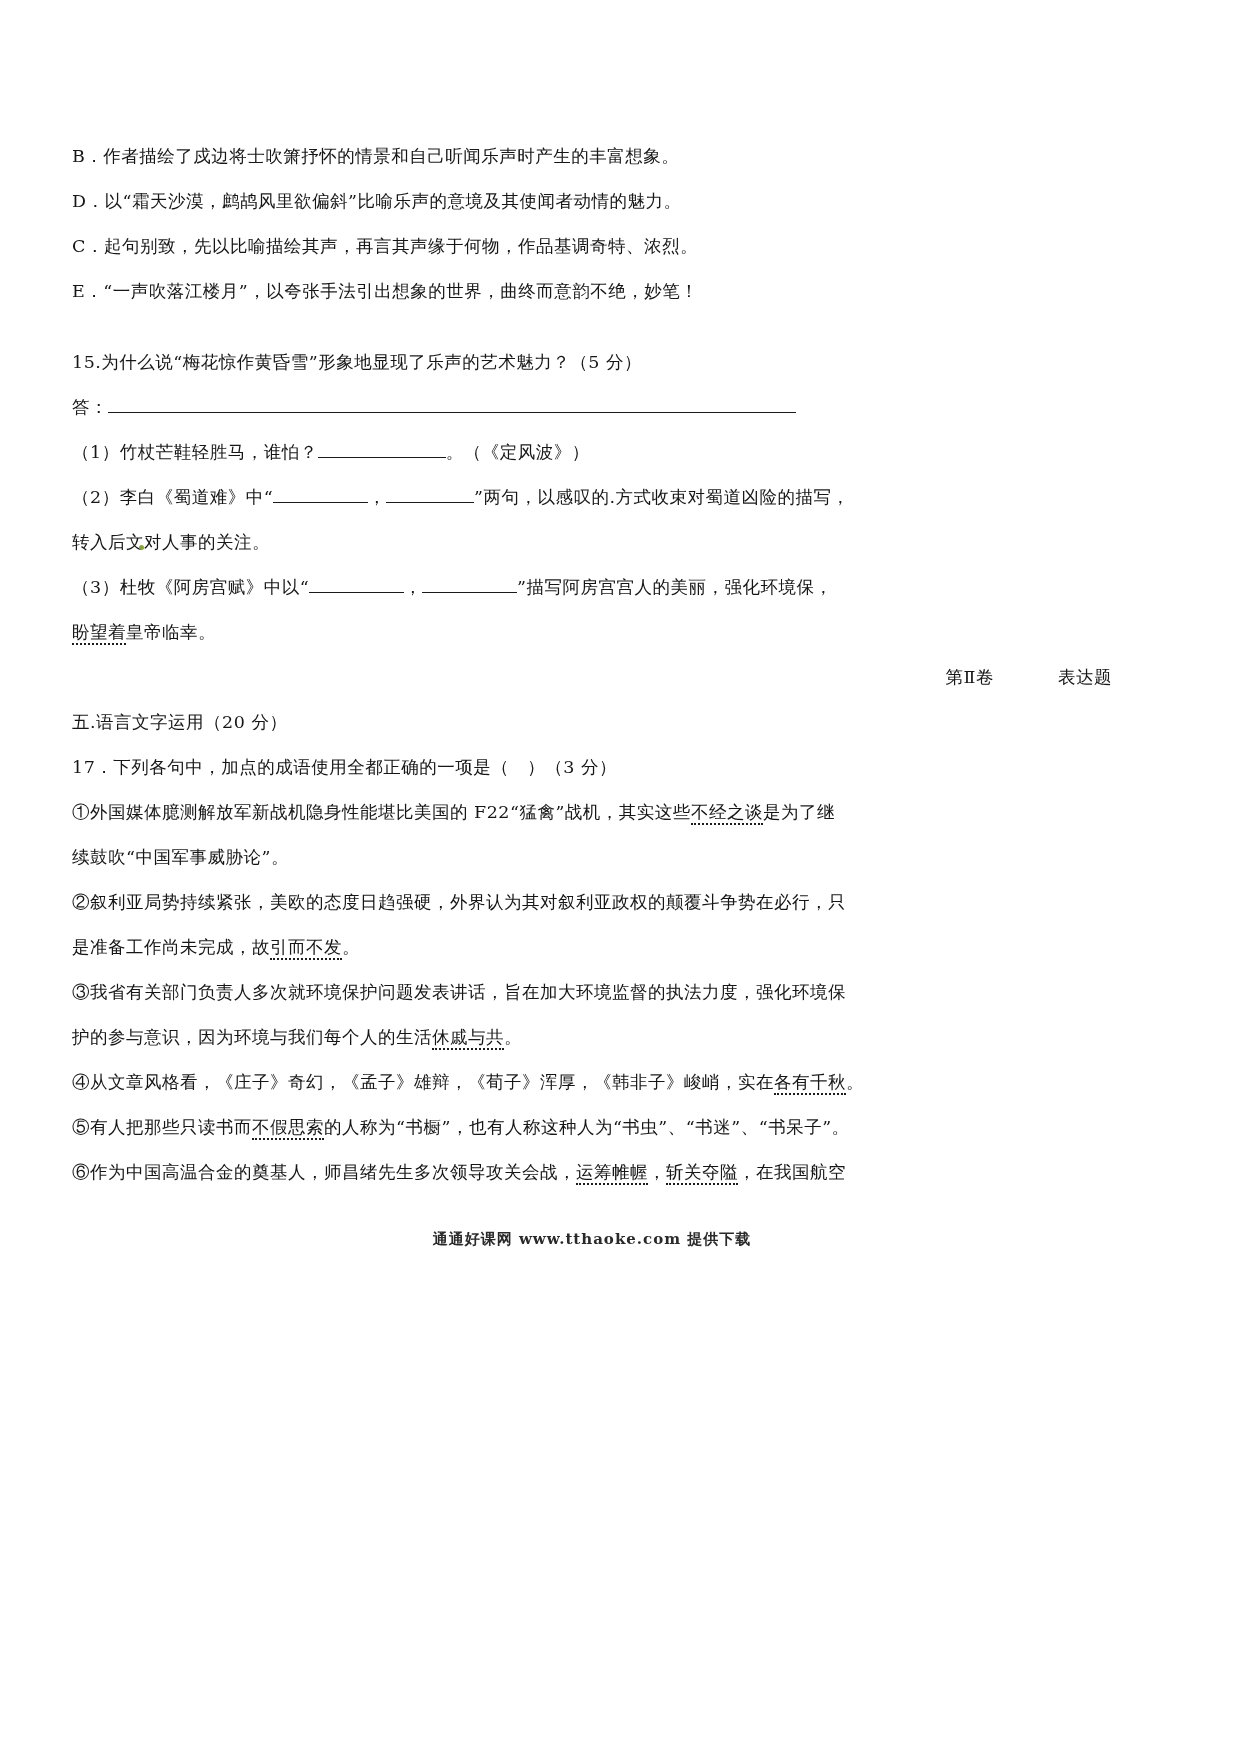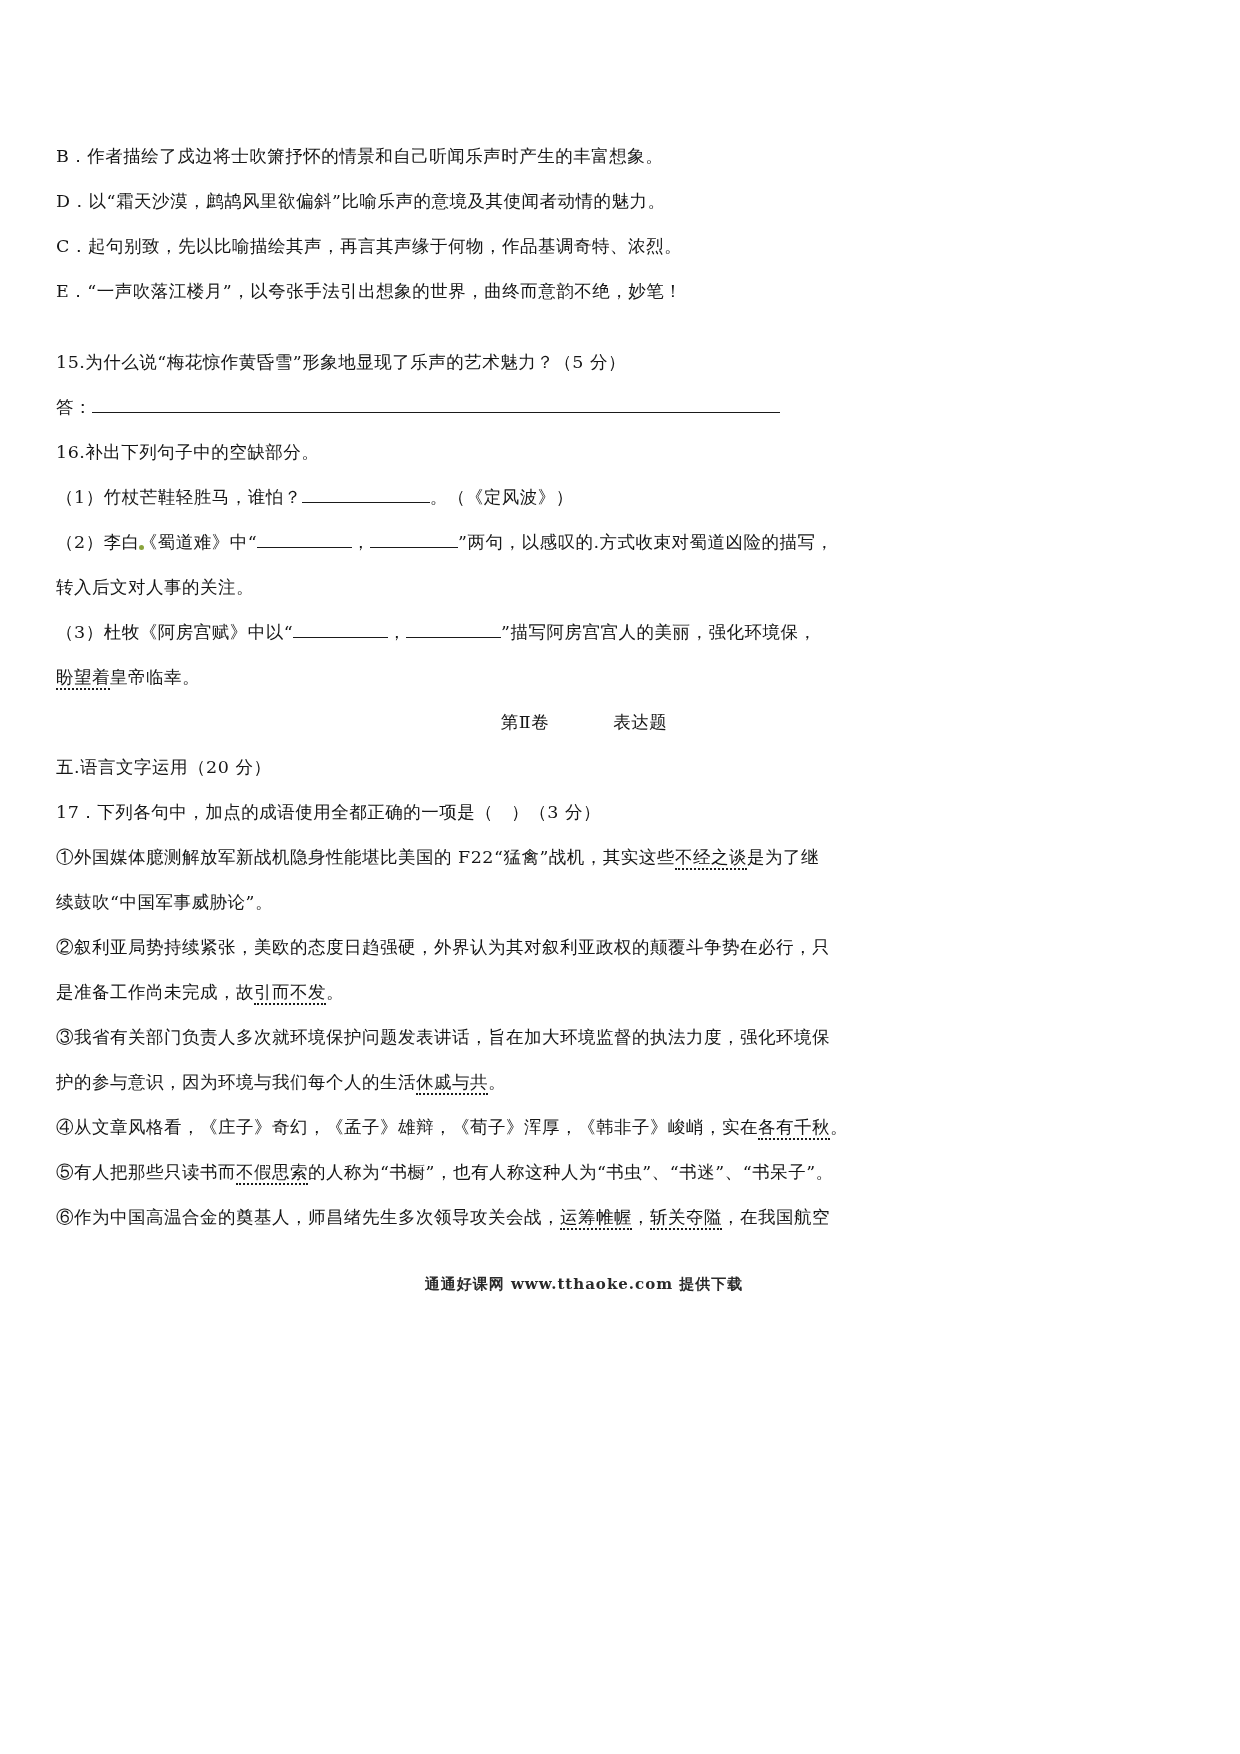--- a/index.html
+++ b/index.html
@@ -7,31 +7,31 @@
     width:1240px; height:1754px;
     background:#ffffff;
     font-family:"DejaVu Serif","Liberation Serif",serif;
     color:#161616;
     position:relative;
     overflow:hidden;
   }
   .page {
     position:relative;
     width:1240px; height:1754px;
-    padding:143px 128px 0 56px;
+    padding:143px 128px 0 72px;
   }
   p {
     font-size:17.5px;
     line-height:27px;
     margin:0 0 18px 0;
     letter-spacing:0.5px;
   }
   .mt-q15 { margin-top:44px; }
   .mt-sec3 { margin-top:168px; }
-  .center { text-align:center; }
+  .center { text-align:right; }
   .blank {
     display:inline-block;
     border-bottom:1px solid #1a1a1a;
     height:1.02em;
     vertical-align:baseline;
   }
   .b-answer { width:688px; }
   .b-130 { width:128px; }
   .b-95 { width:95px; }
   .b-90 { width:88px; }
@@ -66,21 +66,20 @@
   <p>C．起句别致，先以比喻描绘其声，再言其声缘于何物，作品基调奇特、浓烈。</p>
   <p>E．“一声吹落江楼月”，以夸张手法引出想象的世界，曲终而意韵不绝，妙笔！</p>
 
   <p class="mt-q15">15.为什么说“梅花惊作黄昏雪”形象地显现了乐声的艺术魅力？（5 分）</p>
   <p>
     <span>答：</span><span class="blank b-answer"></span>
   </p>
 
   <span class="artifact-dot"></span>
 
-  <p>16.补出下列句子中的空缺部分。</p>
 
   <p>
     <span>（1）竹杖芒鞋轻胜马，谁怕？</span><span class="blank b-130"></span><span>。（《定风波》）</span>
   </p>
 
   <p>
     <span>（2）李白《蜀道难》中“</span><span class="blank b-95"></span><span>，</span><span class="blank b-90"></span><span>”两句，以感叹的.方式收束对蜀道凶险的描写，</span>
   </p>
   <p>转入后文对人事的关注。</p>
 

